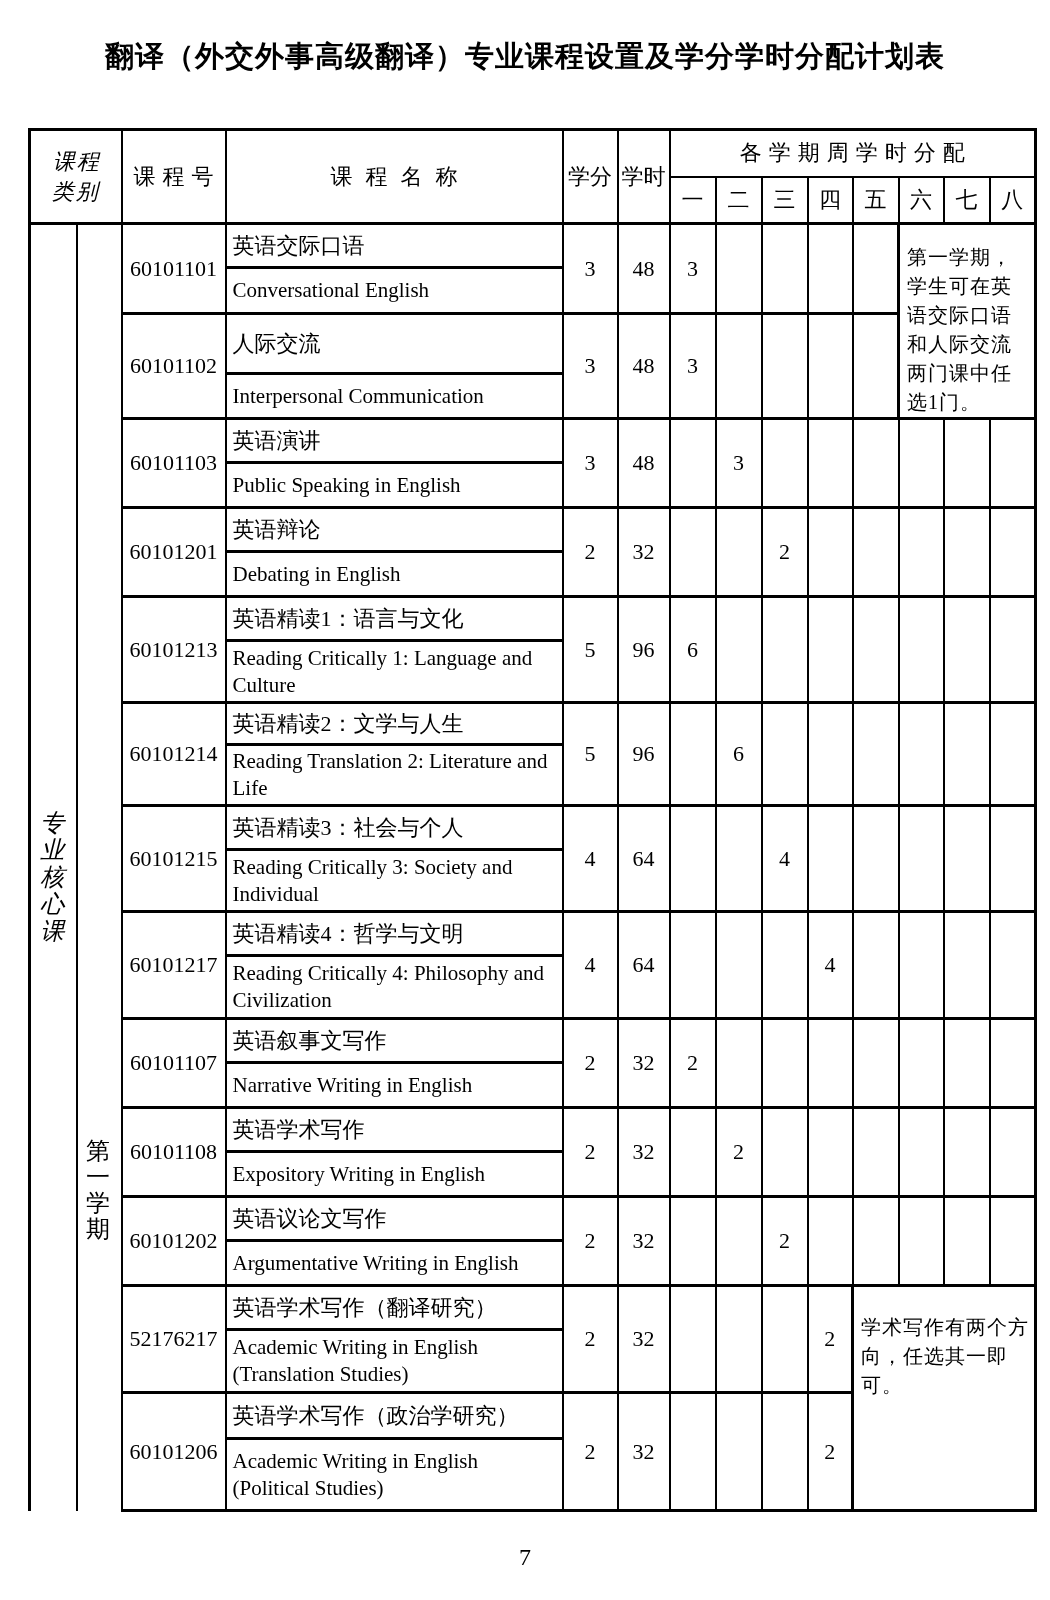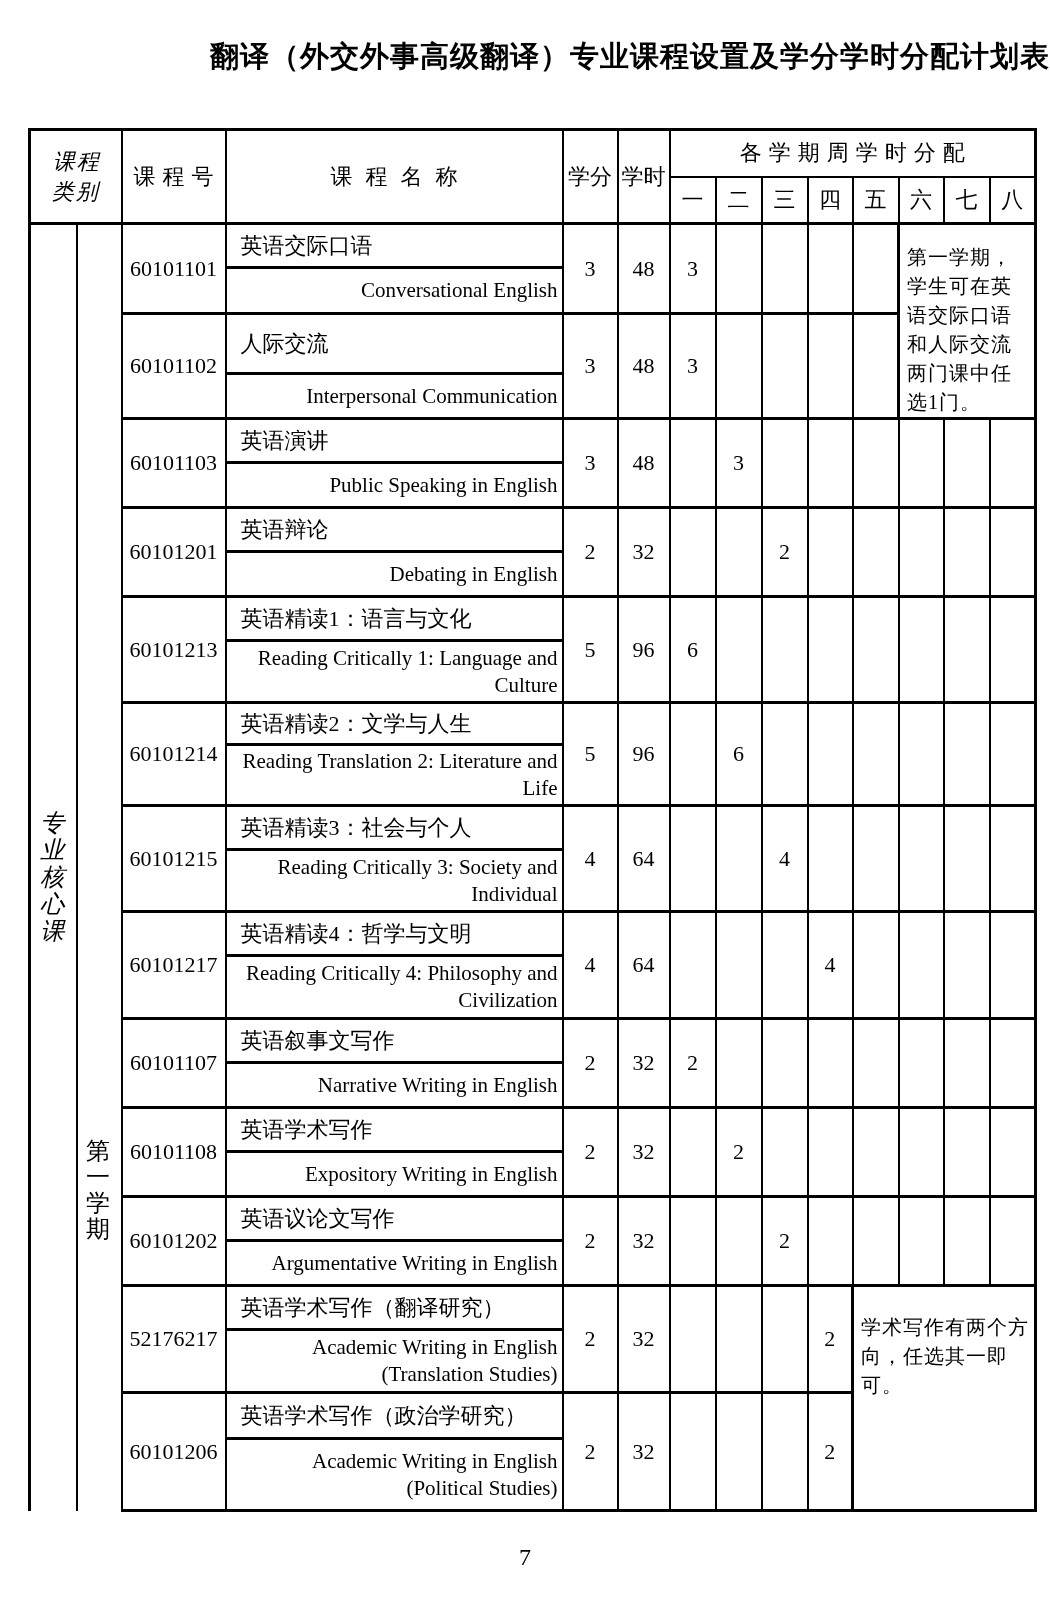--- a/index.html
+++ b/index.html
@@ -9,21 +9,21 @@
     width: 1050px; height: 1600px;
     margin: 0 auto;
     background: #fff;
     font-family: "Liberation Serif", "DejaVu Serif", serif;
     color: #000;
     overflow: hidden;
   }
   .title-block {
     position: absolute;
     top: 38px; left: 0; width: 100%;
-    text-align: right;
+    text-align: center;
     font-family: "Liberation Sans", "DejaVu Sans", sans-serif;
     font-weight: bold;
     font-size: 29px;
     line-height: 37px;
     letter-spacing: 1px;
   }
   table.course-table {
     position: absolute;
     left: 28px; top: 128px;
     width: 1006px;
@@ -45,24 +45,24 @@
   .b-right  { border-right: 3px solid #000 !important; }
   .b-bottom { border-bottom: 3px solid #000 !important; }
   
   tr.rz > td { border-top: 3px solid #000; }
   td.zh { border-bottom: 3px solid #000; }
   th.hdr { letter-spacing: 7px; text-indent: 7px; }
   th.hdr-name { letter-spacing: 13px; text-indent: 13px; }
   th.cat-hdr { white-space: pre-line; line-height: 30px; letter-spacing: 2px; text-indent: 2px; }
   td.name {
     text-align: left;
-    padding: 2px 4px 2px 14px;
+    padding: 2px 4px 2px 6px;
     line-height: 27px;
   }
-  td.en { font-size: 21px; text-align: right; }
+  td.en { font-size: 21px; }
   td.cat { vertical-align: top; border-bottom: none; }
   .vtext {
     width: 26px;
     margin: 8px auto;
     font-size: 24px;
     line-height: 27px;
     text-align: left;
     word-break: break-all;
     white-space: normal;
   }

